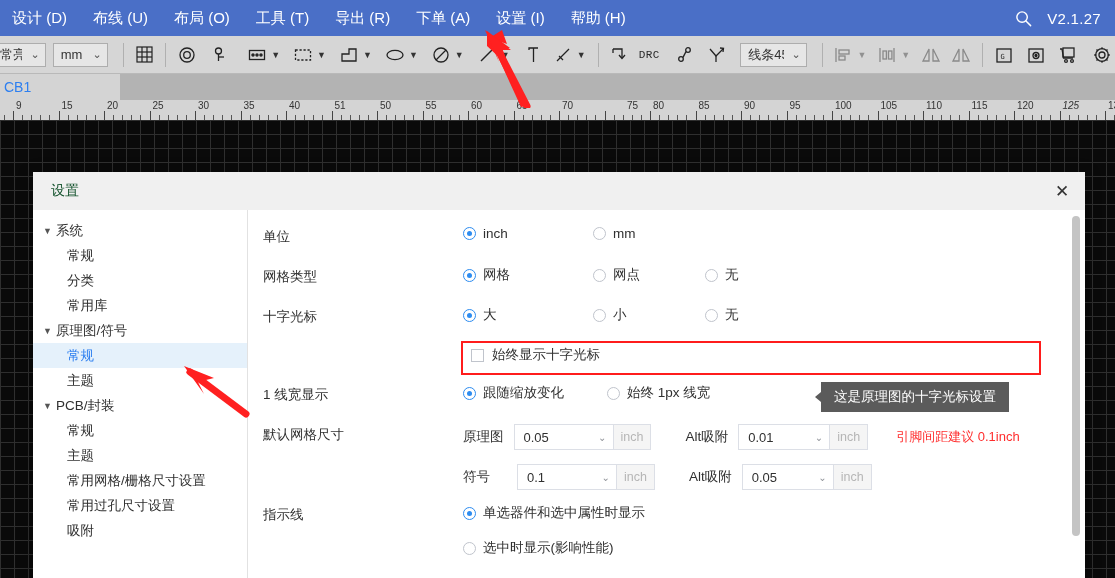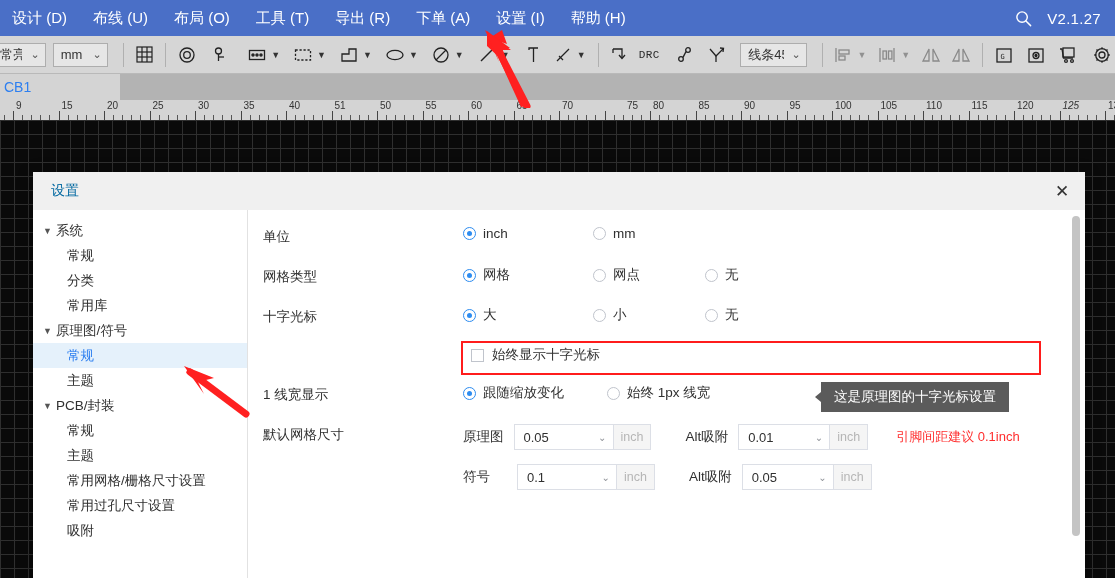--- a/index.html
+++ b/index.html
@@ -88,21 +88,21 @@
   
   .dialog {
     position: absolute; left: 33px; top: 172px; width: 1052px; height: 406px;
     background: #ffffff; box-shadow: 0 2px 14px rgba(0,0,0,.35); z-index: 10;
     display: flex; flex-direction: column;
   }
   .dlg-title {
     height: 38px; background: #f0f0f0; display: flex; align-items: center;
     padding: 0 10px 0 18px; flex: none;
   }
-  .dlg-title-text { font-size: 14px; color: #0369a1; }
+  .dlg-title-text { font-size: 14px; color: #14532d; }
   .dlg-close {
     margin-left: auto; width: 26px; height: 26px; display: flex;
     align-items: center; justify-content: center; color: #333; font-size: 17px;
   }
   .dlg-body { flex: 1; display: flex; min-height: 0; position: relative; }
 
   .dlg-nav {
     width: 215px; flex: none; border-right: 1px solid #e2e2e2;
     padding-top: 8px; overflow: hidden; background: #fff;
   }
@@ -730,20 +730,33 @@
               <div class="sel" style="width:92px;">
                 <span class="v">0.05</span>
                 <span class="c">⌄</span>
               </div>
               <div class="unit">inch</div>
             </div>
 
           </div>
         </div>
 
+        <div class="frow" style="min-height:60px;">
+          <div class="flabel">指示线</div>
+          <div class="fctl" style="flex-direction:column;align-items:flex-start;">
+            <label class="radio" style="margin-bottom:17px;">
+              <span class="rdot on"></span>
+              <span>单选器件和选中属性时显示</span>
+            </label>
+            <label class="radio">
+              <span class="rdot"></span>
+              <span>选中时显示(影响性能)</span>
+            </label>
+          </div>
+        </div>
 
         <div class="dlg-scroll"></div>
 
         <div class="hl-rect"></div>
 
         <div class="tooltip" style="left:573px;">这是原理图的十字光标设置</div>
 
       </div>
     </div>
   </div>

